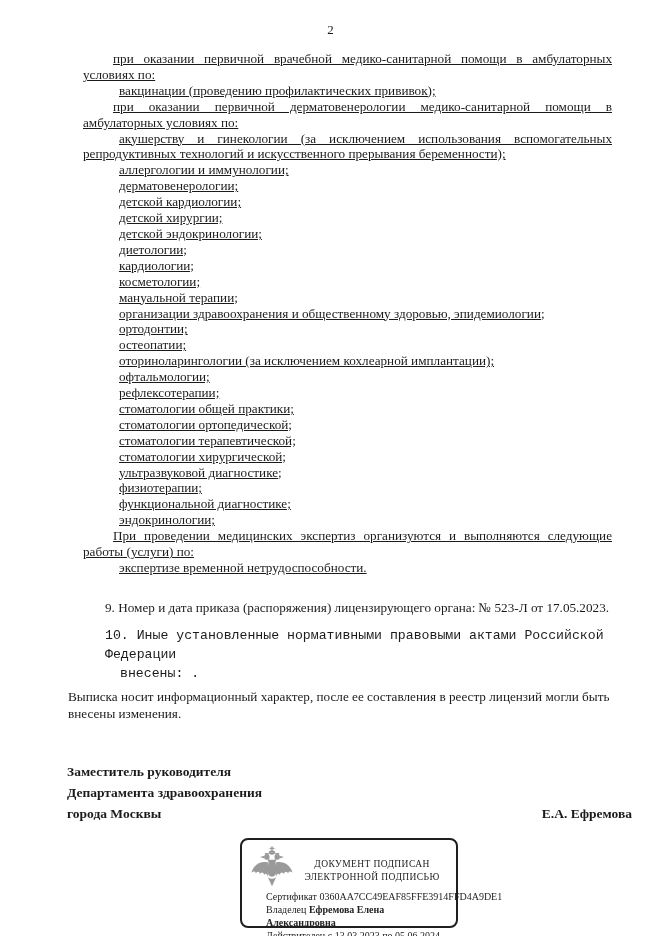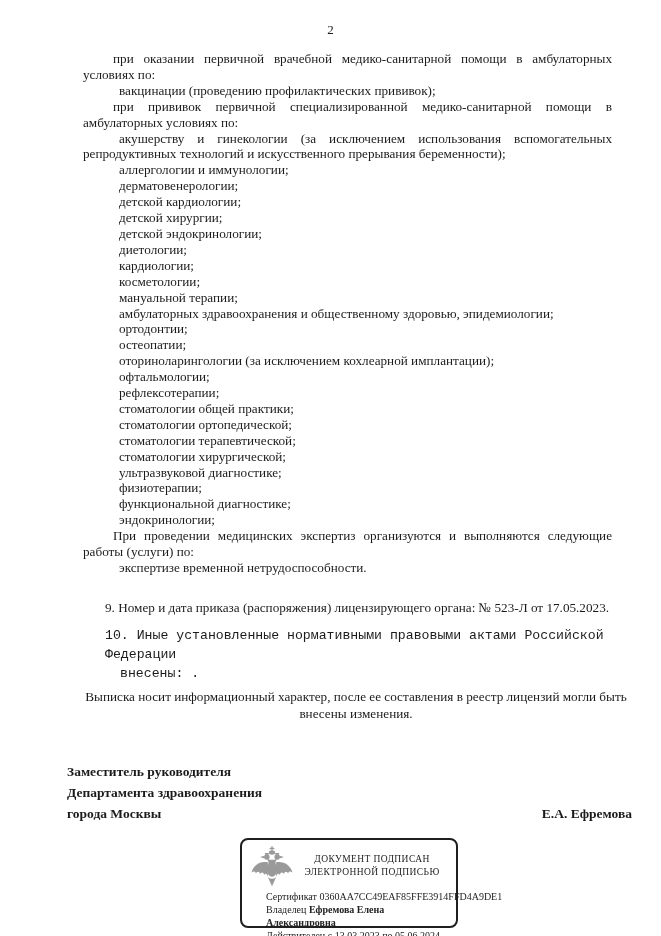--- a/index.html
+++ b/index.html
@@ -15,61 +15,61 @@
 
   
   #page-number {
     top: 22px; left: 0; width: 661px;
     text-align: center; font-size: 13px;
   }
 
   
   #main-block {
     top: 51px; left: 83px; width: 529px;
-    font-size: 13.2px; line-height: 15.9px;
+    font-size: 13.2px; line-height: 15.9px; text-decoration: underline;
   }
   .line { white-space: normal; }
   .line.para { text-indent: 30px; }
   .line.list { text-indent: 36px; }
   .line.j { text-align: justify; text-align-last: justify; }
 
   
   #item9 {
     top: 600px; left: 105px; width: 548px;
     font-size: 13.2px; white-space: nowrap;
   }
   #item10 {
     top: 626px; left: 105px; width: 520px;
     font-size: 13.2px; line-height: 19px; font-family: Liberation Mono, monospace;
   }
   #item10 .cont { padding-left: 15px; }
 
   
   #note {
     top: 689px; left: 68px; width: 576px;
-    font-size: 13.2px; line-height: 16.5px; text-align: center;
+    font-size: 13.2px; line-height: 16.5px;
   }
 
   
   #signature {
     top: 761px; left: 67px; width: 565px;
     font-size: 13.5px; font-weight: bold; line-height: 21px;
   }
   #signer-name {
     position: absolute; right: 0; top: 42px;
     font-size: 13.5px; font-weight: bold;
   }
 
   
   #stamp {
     top: 838px; left: 240px; width: 218px; height: 90px;
     border: 2px solid #1f1f1f; border-radius: 8px;
     box-sizing: border-box; background: #ffffff;
   }
-  .stamp-top { display: flex; align-items: flex-start; padding: 4px 6px 0 8px; }
+  .stamp-top { display: flex; align-items: center; padding: 4px 6px 0 8px; }
   .eagle { width: 44px; height: 42px; flex: none; margin-top: 2px; }
   .stamp-heading {
     flex: 1; text-align: center;
     font-size: 9.5px; line-height: 12.5px;
     letter-spacing: 0.4px; padding-top: 9px; color: #222;
   }
   .stamp-info {
     padding: 3px 8px 0 8px;
     font-size: 10px; line-height: 12.9px; color: #222; margin-left: 16px;
   }
@@ -77,34 +77,34 @@
 </style>
 </head>
 <body>
 
 <div id="page-number" class="abs">2</div>
 
 <div id="main-block" class="abs">
     <div class="line para j">при оказании первичной врачебной медико-санитарной помощи в амбулаторных</div>
     <div class="line">условиях по:</div>
     <div class="line list">вакцинации (проведению профилактических прививок);</div>
-    <div class="line para j">при прививок первичной специализированной медико-санитарной помощи в</div>
+    <div class="line para j">при оказании первичной дерматовенерологии медико-санитарной помощи в</div>
     <div class="line">амбулаторных условиях по:</div>
     <div class="line list j">акушерству и гинекологии (за исключением использования вспомогательных</div>
     <div class="line">репродуктивных технологий и искусственного прерывания беременности);</div>
     <div class="line list">аллергологии и иммунологии;</div>
     <div class="line list">дерматовенерологии;</div>
     <div class="line list">детской кардиологии;</div>
     <div class="line list">детской хирургии;</div>
     <div class="line list">детской эндокринологии;</div>
     <div class="line list">диетологии;</div>
     <div class="line list">кардиологии;</div>
     <div class="line list">косметологии;</div>
     <div class="line list">мануальной терапии;</div>
-    <div class="line list">амбулаторных здравоохранения и общественному здоровью, эпидемиологии;</div>
+    <div class="line list">организации здравоохранения и общественному здоровью, эпидемиологии;</div>
     <div class="line list">ортодонтии;</div>
     <div class="line list">остеопатии;</div>
     <div class="line list">оториноларингологии (за исключением кохлеарной имплантации);</div>
     <div class="line list">офтальмологии;</div>
     <div class="line list">рефлексотерапии;</div>
     <div class="line list">стоматологии общей практики;</div>
     <div class="line list">стоматологии ортопедической;</div>
     <div class="line list">стоматологии терапевтической;</div>
     <div class="line list">стоматологии хирургической;</div>
     <div class="line list">ультразвуковой диагностике;</div>

